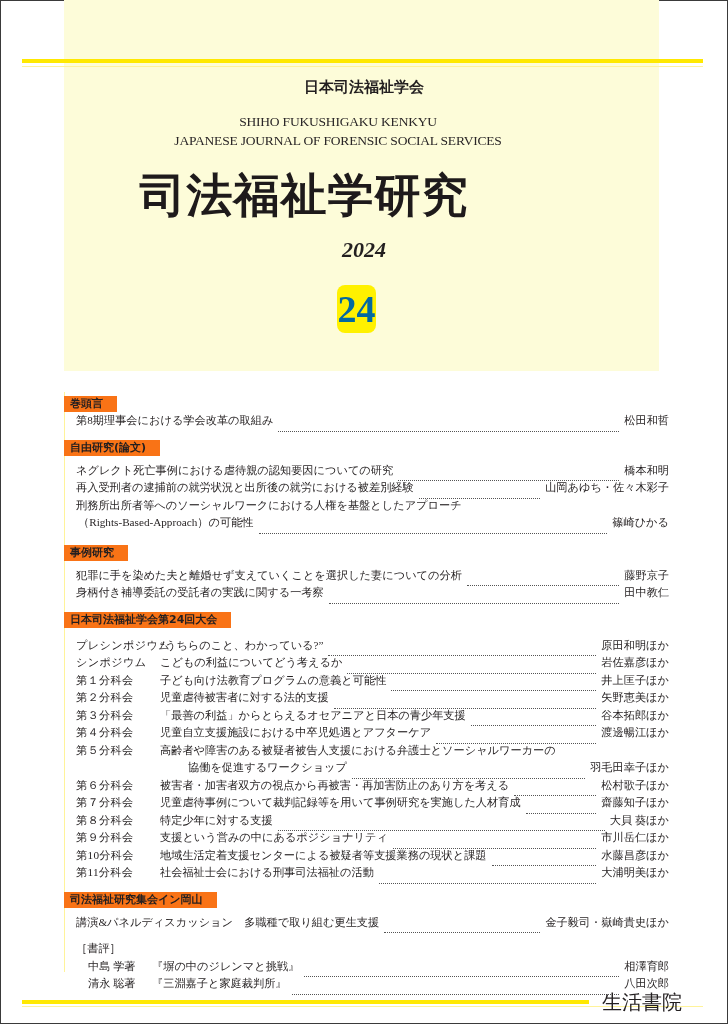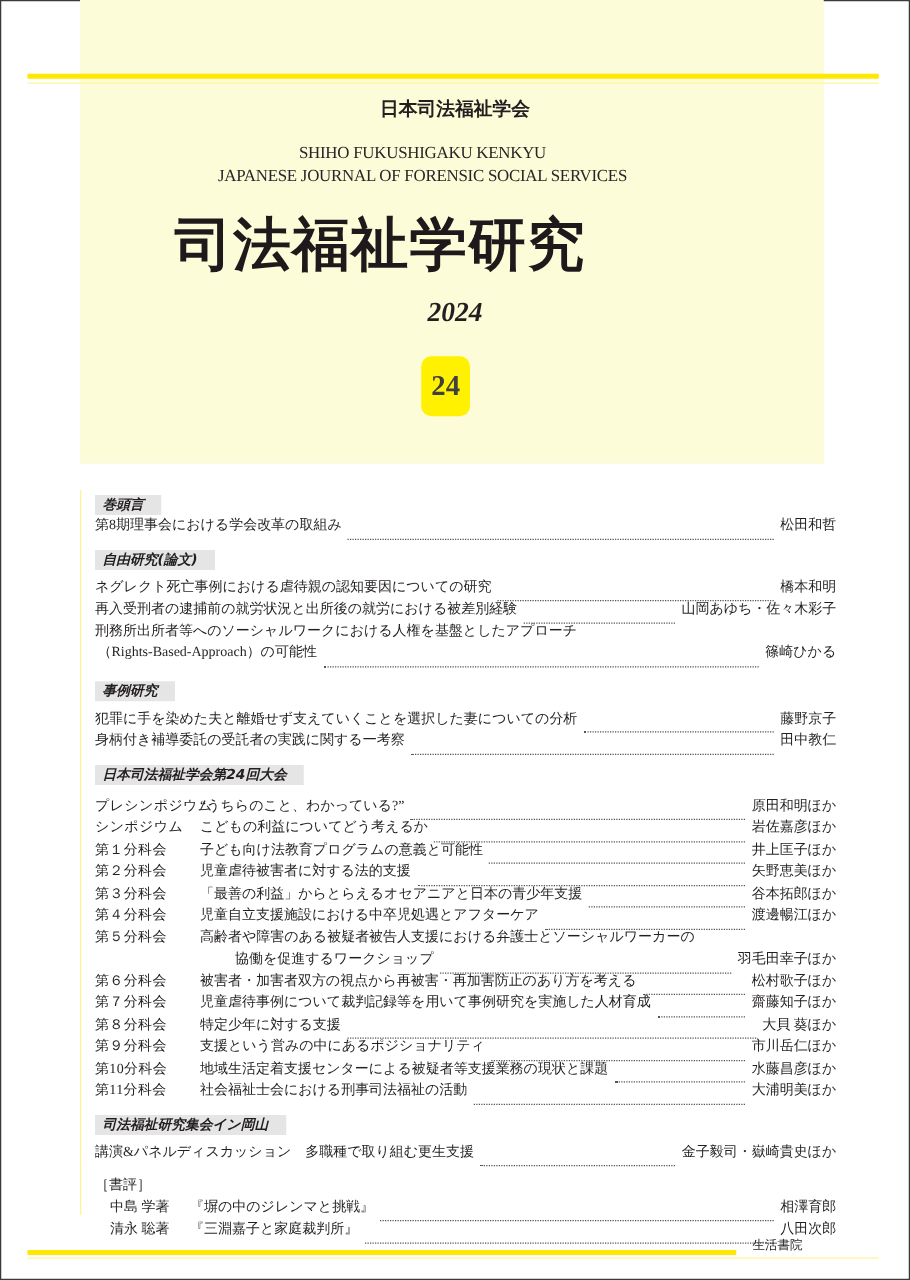--- a/index.html
+++ b/index.html
@@ -14,37 +14,37 @@
   .en1, .en2 { position:absolute; left:0; width:676px; text-align:center;
                font-family:"Liberation Serif", "DejaVu Serif", serif; font-size:13.5px; letter-spacing:-0.2px; color:#2a2627; }
   .en1 { top:114px; }
   .en2 { top:133px; }
   .title-jp { position:absolute; left:0; width:608px; top:165px; text-align:center;
               font-family:"DejaVu Serif", "Liberation Serif", serif; font-size:46px; font-weight:bold; letter-spacing:1px; color:#1e1a1b; }
   .year { position:absolute; left:0; width:728px; top:237px; text-align:center;
           font-family:"Liberation Serif", "DejaVu Serif", serif; font-size:22px; font-style:italic; font-weight:bold; color:#231f20; }
   .badge { position:absolute; left:337px; top:285px; width:39px; height:48px; background:#fff100; border-radius:8px;
            display:flex; align-items:center; justify-content:center;
-           font-family:"Liberation Serif", "DejaVu Serif", serif; font-weight:bold; font-size:23px; color:#404040; }
+           font-family:"Liberation Serif", "DejaVu Serif", serif; font-weight:bold; font-size:38px; color:#0369a1; }
 
   .toc { position:absolute; left:64px; top:392px; width:605px; }
   .toc-vline { position:absolute; left:64px; top:392px; width:1px; height:580px; background:#fff39a; }
-  .sec-head { display:inline-block; background:#e5e5e5; padding:0 14px 0 6px; height:16px; line-height:16px;
-              font-family:"DejaVu Sans", "Liberation Sans", sans-serif; font-size:11px; font-weight:bold; color:#231f20; margin-left:12px;font-style:italic; }
+  .sec-head { display:inline-block; background:#f97316; padding:0 14px 0 6px; height:16px; line-height:16px;
+              font-family:"DejaVu Sans", "Liberation Sans", sans-serif; font-size:11px; font-weight:bold; color:#231f20; margin-left:0; }
   .row { position:relative; height:17.5px; line-height:17.5px; font-size:11.2px; display:flex; align-items:flex-end; padding-left:12px; white-space:nowrap;font-family:Liberation Serif, serif; }
   .row .lead { flex:1; border-bottom:1px dotted #555; margin:0 5px; height:0; position:relative; top:2px; }
   .row .author { text-align:right; }
   .row .label { display:inline-block; width:84px; letter-spacing:0.3px; }
   .indent-paren { padding-left:2px; }
   .gap-s { height:6px; }
   .gap-m { height:9px; }
 
   .bottom-rule { position:absolute; left:22px; top:1000px; width:567px; height:4px; background:#ffe800; }
   .bottom-rule-thin { position:absolute; left:22px; top:1006px; width:681px; height:1px; background:#fff39a; }
-  .publisher { position:absolute; left:602px; top:989px; font-family:"DejaVu Sans", "Liberation Sans", sans-serif; font-size:10px; color:#231f20; }
+  .publisher { position:absolute; left:602px; top:989px; font-family:"DejaVu Sans", "Liberation Sans", sans-serif; font-size:20px; color:#231f20; }
 </style>
 </head>
 <body>
 
 <div class="page-border"></div>
 <div class="cream-panel"></div>
 <div class="top-rule"></div>
 <div class="top-rule-thin"></div>
 
 <div class="society">日本司法福祉学会</div>

